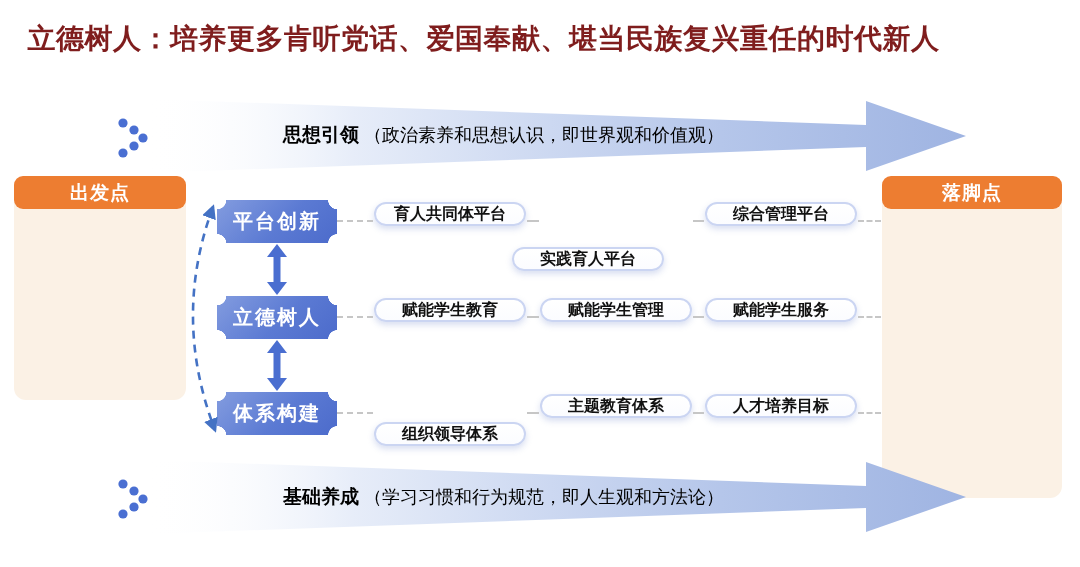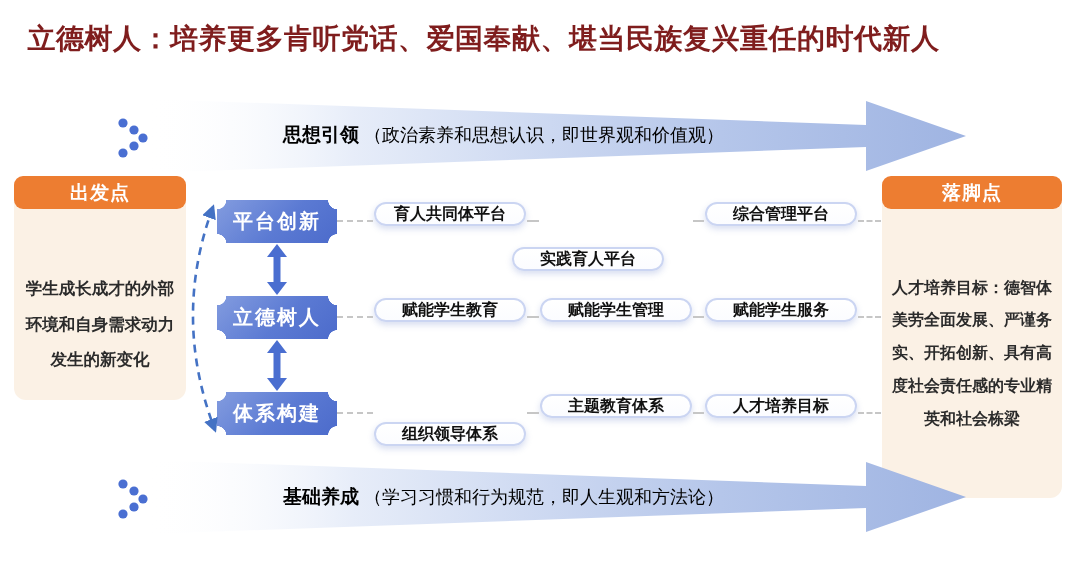--- a/index.html
+++ b/index.html
@@ -102,26 +102,24 @@
   <polygon points="8,2 726,28 726,4 826,39 726,74 726,50 8,76" fill="url(#gradTop)"></polygon>
 </svg>
 
 <div class="abs banner-text" style="top:121px;">
   <span class="kw">思想引领</span>
   <span>（政治素养和思想认识，即世界观和价值观）</span>
 </div>
 
 <div class="abs panel panel-left">
   <div class="panel-header">出发点</div>
-  <div class="panel-body">学生成长成才的外部环境和自身需求动力发生的新变化</div>
 </div>
 
 <div class="abs panel panel-right">
   <div class="panel-header">落脚点</div>
-  <div class="panel-body">人才培养目标：德智体美劳全面发展、严谨务实、开拓创新、具有高度社会责任感的专业精英和社会栋梁</div>
 </div>
 
 <div class="abs plaque" style="top:200px;">平台创新</div>
 <div class="abs plaque" style="top:296px;">立德树人</div>
 <div class="abs plaque" style="top:392px;">体系构建</div>
 
 <svg class="abs" style="left:180px;top:190px;" width="175" height="255" viewBox="0 0 175 255">
   <defs>
     <marker id="ah" viewBox="0 0 10 10" refX="8" refY="5" markerWidth="5.5" markerHeight="5.5" orient="auto-start-reverse">
       <path d="M0,0 L10,5 L0,10 z" fill="#4472C4"></path>

